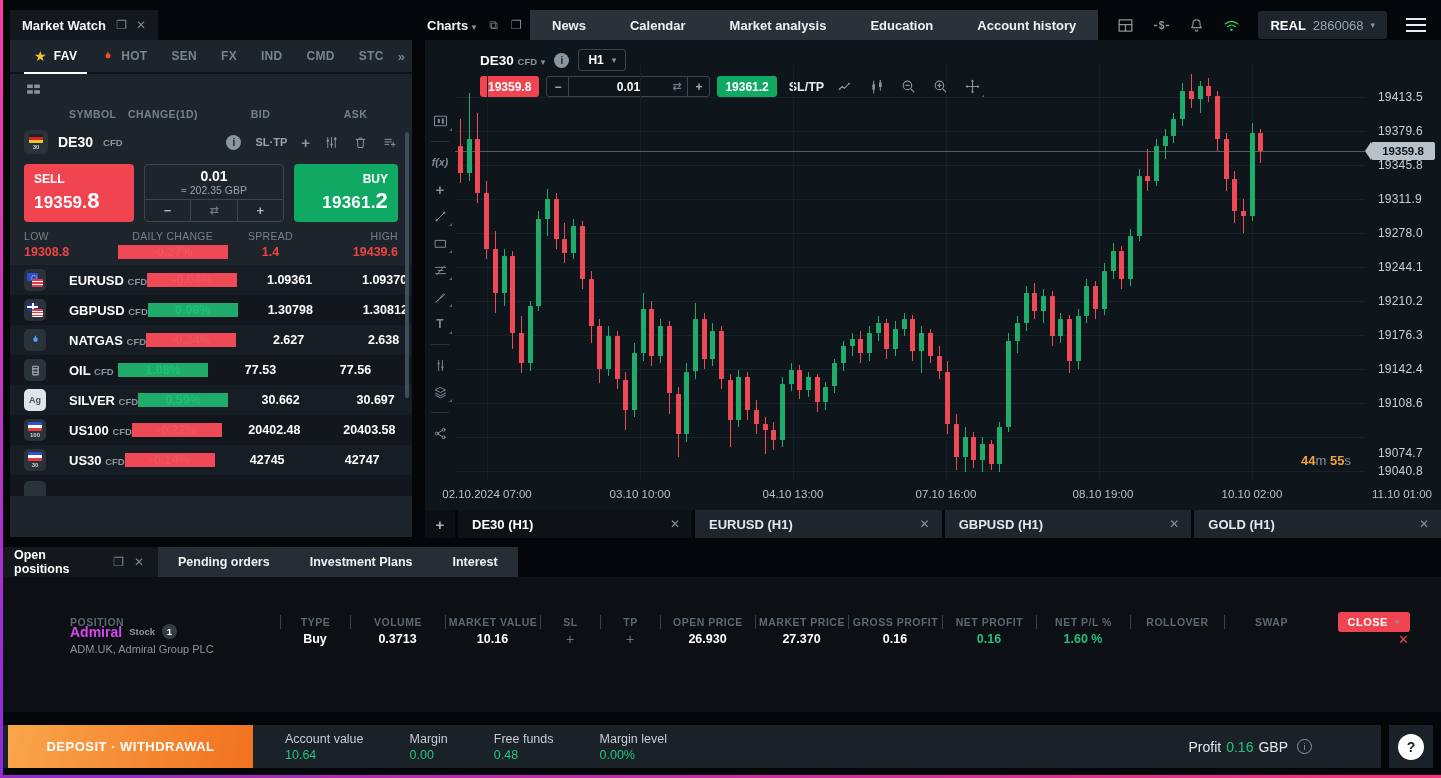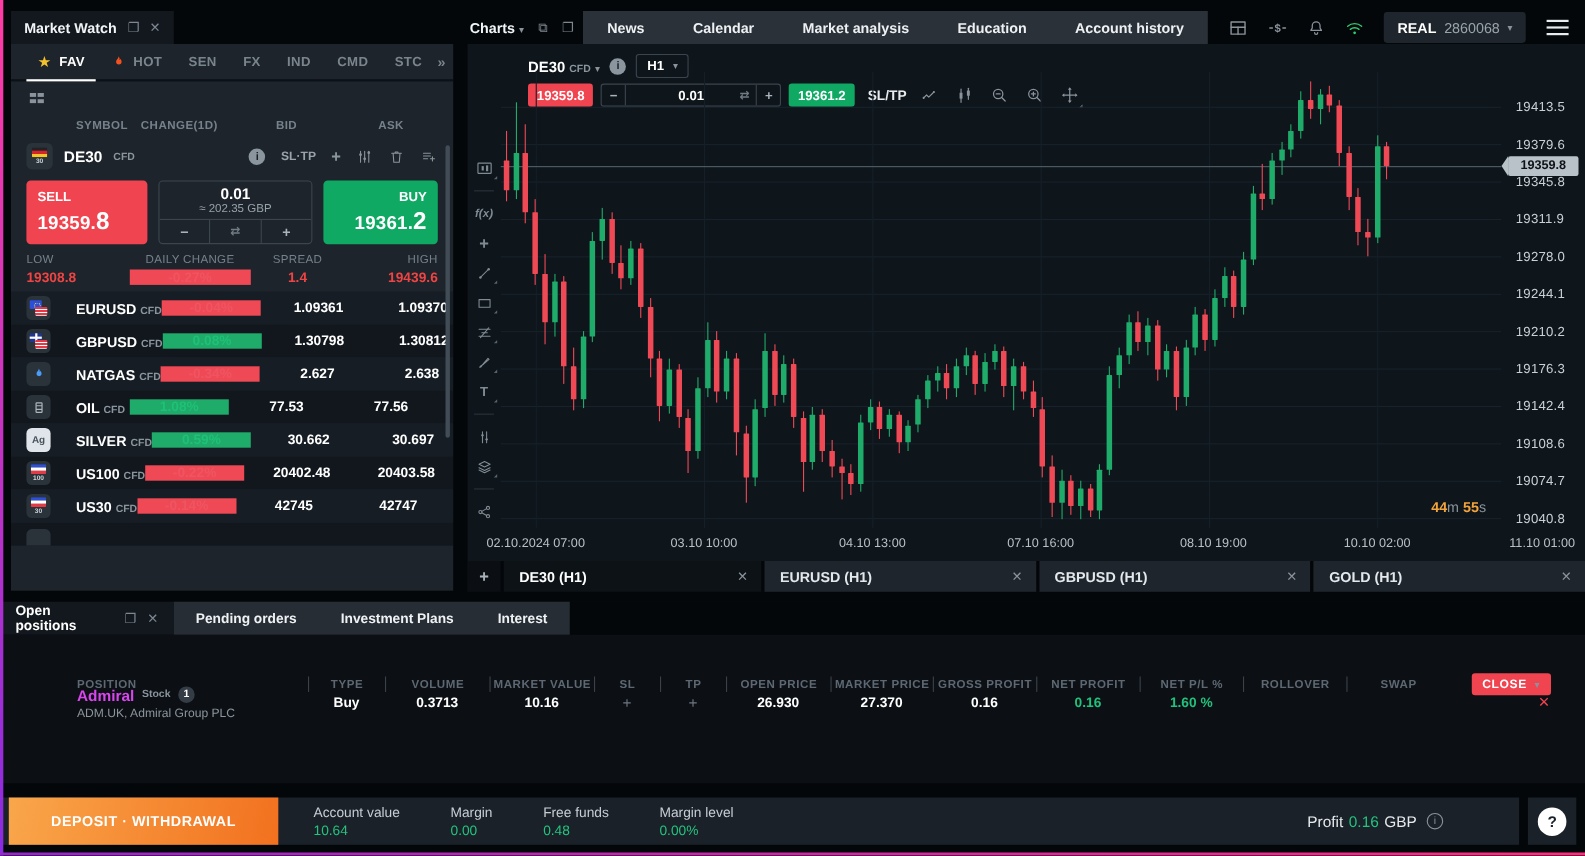--- a/index.html
+++ b/index.html
@@ -128,21 +128,21 @@
   .ordergrp .m { width:22px; border-right:1px solid #3c454e; }
   .ordergrp .vol { width:118px; color:#fff; position:relative; }
   .ordergrp .vol .sw { position:absolute; right:6px; color:#707b84; font-size:11px;}
   .ordergrp .p { width:22px; border-left:1px solid #3c454e; }
   .gap7 { width:7px; }
   .sltp { color:#e8ecef; font-size:12.5px; font-weight:700; margin:0 12px; }
   .ch-tools { display:flex; align-items:center; gap:15px; }
   .ch-tools .ico { cursor:pointer; }
 
   .ltools { position:absolute; left:0; top:0; width:30px; height:440px; display:flex; flex-direction:column;
-            align-items:center; padding-top:104px; gap:9px; }
+            align-items:center; padding-top:72px; gap:9px; }
   .ltools .ico { width:18px; height:18px; font-size:12px; cursor:pointer; color:#7f8a93; position:relative;}
   .ltools .txt { font-size:10.5px; font-weight:700; font-style:italic; }
   .ltools .txt2 { font-size:12px; font-weight:700; font-style:normal;}
   .ltools hr { width:18px; border:none; border-top:1px solid #2b333b; margin:2px 0; }
   .dd::after { content:""; position:absolute; right:-3px; bottom:-1px; border-left:3px solid transparent; border-bottom:3px solid #5a646d; }
 
   .plot { position:absolute; left:30px; top:25px; width:910px; height:415px; overflow:hidden; }
   .hgrid { position:absolute; left:0; width:100%; height:1px; background:#18222b; }
   .vgrid { position:absolute; top:0; width:1px; height:100%; background:#161f28; }
   .candle-wick { position:absolute; width:1px; }
@@ -833,21 +833,21 @@
         <div class="ytick" style="top: 25px;">19413.5</div>
         <div class="ytick" style="top: 59px;">19379.6</div>
         <div class="ytick" style="top: 92.9px;">19345.8</div>
         <div class="ytick" style="top: 127px;">19311.9</div>
         <div class="ytick" style="top: 161px;">19278.0</div>
         <div class="ytick" style="top: 195px;">19244.1</div>
         <div class="ytick" style="top: 229px;">19210.2</div>
         <div class="ytick" style="top: 263px;">19176.3</div>
         <div class="ytick" style="top: 297.1px;">19142.4</div>
         <div class="ytick" style="top: 331px;">19108.6</div>
-        <div class="ytick" style="top: 365px;">19074.7</div>
+        <div class="ytick" style="top: 381px;">19074.7</div>
         <div class="ytick" style="top: 399px;">19040.8</div>
         <div class="ptag" style="top: 76.9px;">19359.8</div>
       </div>
     <div class="xaxis">
         <span class="xtick" style="left: 32px;">02.10.2024 07:00</span>
         <span class="xtick" style="left: 185px;">03.10 10:00</span>
         <span class="xtick" style="left: 338px;">04.10 13:00</span>
         <span class="xtick" style="left: 491px;">07.10 16:00</span>
         <span class="xtick" style="left: 648px;">08.10 19:00</span>
         <span class="xtick" style="left: 797px;">10.10 02:00</span>

